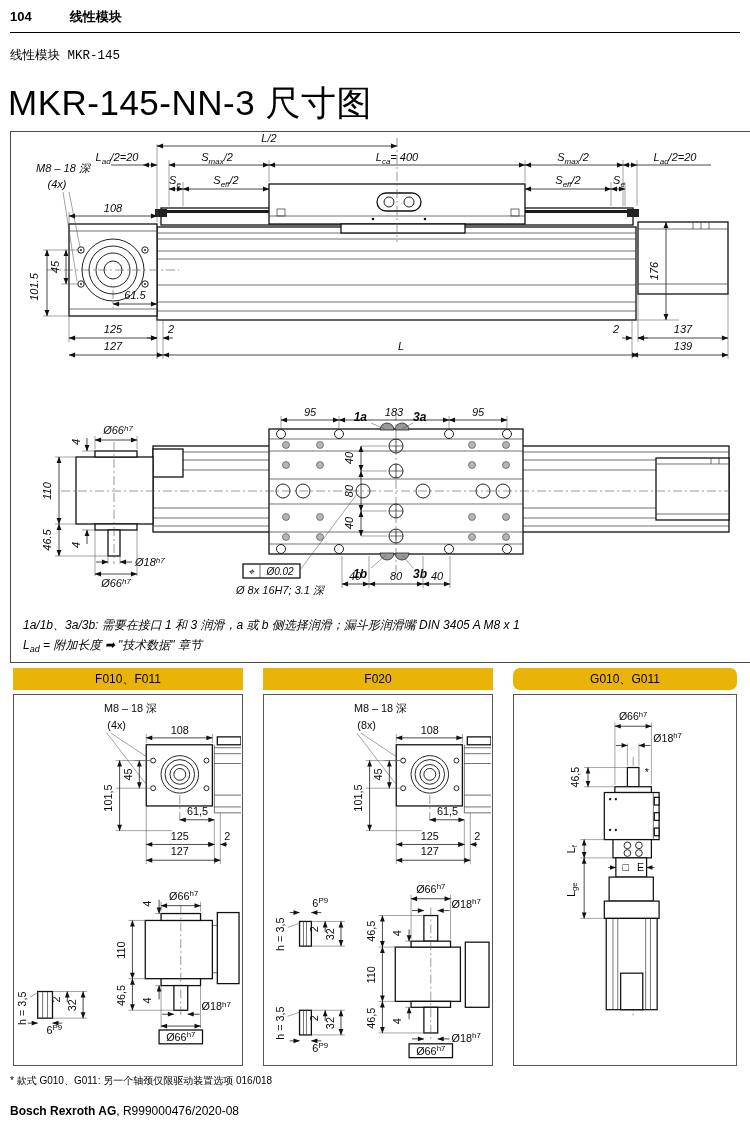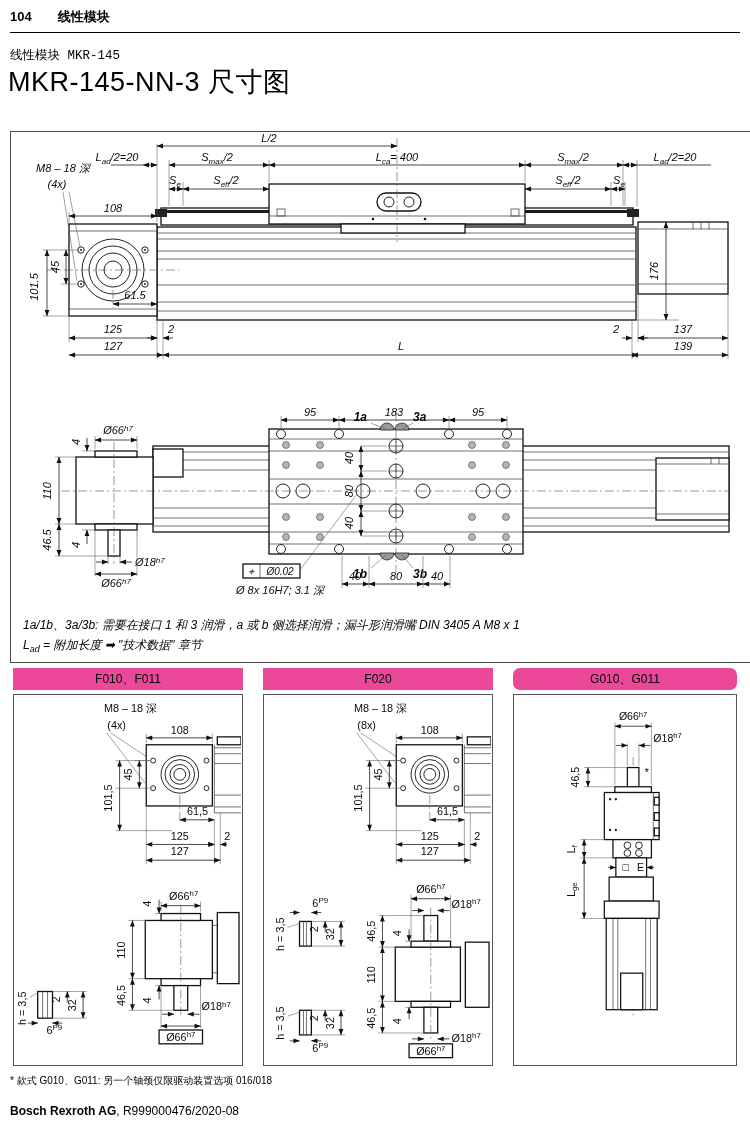--- a/index.html
+++ b/index.html
@@ -1,26 +1,26 @@
 <!DOCTYPE html>
 <html><head>
 <meta charset="utf-8">
 <style>
   html,body{margin:0;padding:0;background:#fff;}
   .page{position:relative;width:750px;height:1127px;background:#fff;color:#000;
         font-family:"Liberation Sans",sans-serif;overflow:hidden;}
   .hdr{position:absolute;top:8px;left:10px;width:730px;height:24px;
        border-bottom:1.5px solid #000;font-size:13px;font-weight:bold;}
-  .hdr .num{display:inline-block;margin-right:26px;text-align:right;}
+  .hdr .num{display:inline-block;margin-right:38px;text-align:right;}
   .sub{position:absolute;top:47px;left:10px;font-size:12.5px;font-family:Liberation Mono, monospace;}
-  .ttl{position:absolute;top:64px;left:8px;font-size:27px;letter-spacing:.5px;}
+  .ttl{position:absolute;top:80px;left:8px;font-size:35px;letter-spacing:.5px;}
   .frame{position:absolute;top:131px;left:10px;width:742px;height:532px;
          border:1.5px solid #4a4a4a;box-sizing:border-box;font-style:italic;}
   .notes{position:absolute;left:12px;bottom:5px;font-size:12px;line-height:1.65;}
-  .sechead{position:absolute;height:22px;background:#ec4899;font-size:12px;
+  .sechead{position:absolute;height:22px;background:#eab308;font-size:12px;
            display:flex;align-items:center;justify-content:center;top:668px;}
   .secbox{position:absolute;top:694px;height:372px;border:1.5px solid #555;
           box-sizing:border-box;background:#fff;}
   .fnote{position:absolute;top:1074px;left:10px;font-size:10px;}
   .foot{position:absolute;top:1104px;left:10px;font-size:12px;}
   .foot b{font-weight:bold;}
   svg line{stroke:#1a1a1a;stroke-width:.8;}
   svg .thk{stroke-width:3;}
   svg .el{stroke:#555;stroke-width:.55;}
   svg .cl{stroke:#555;stroke-width:.6;stroke-dasharray:9 3 2 3;}

